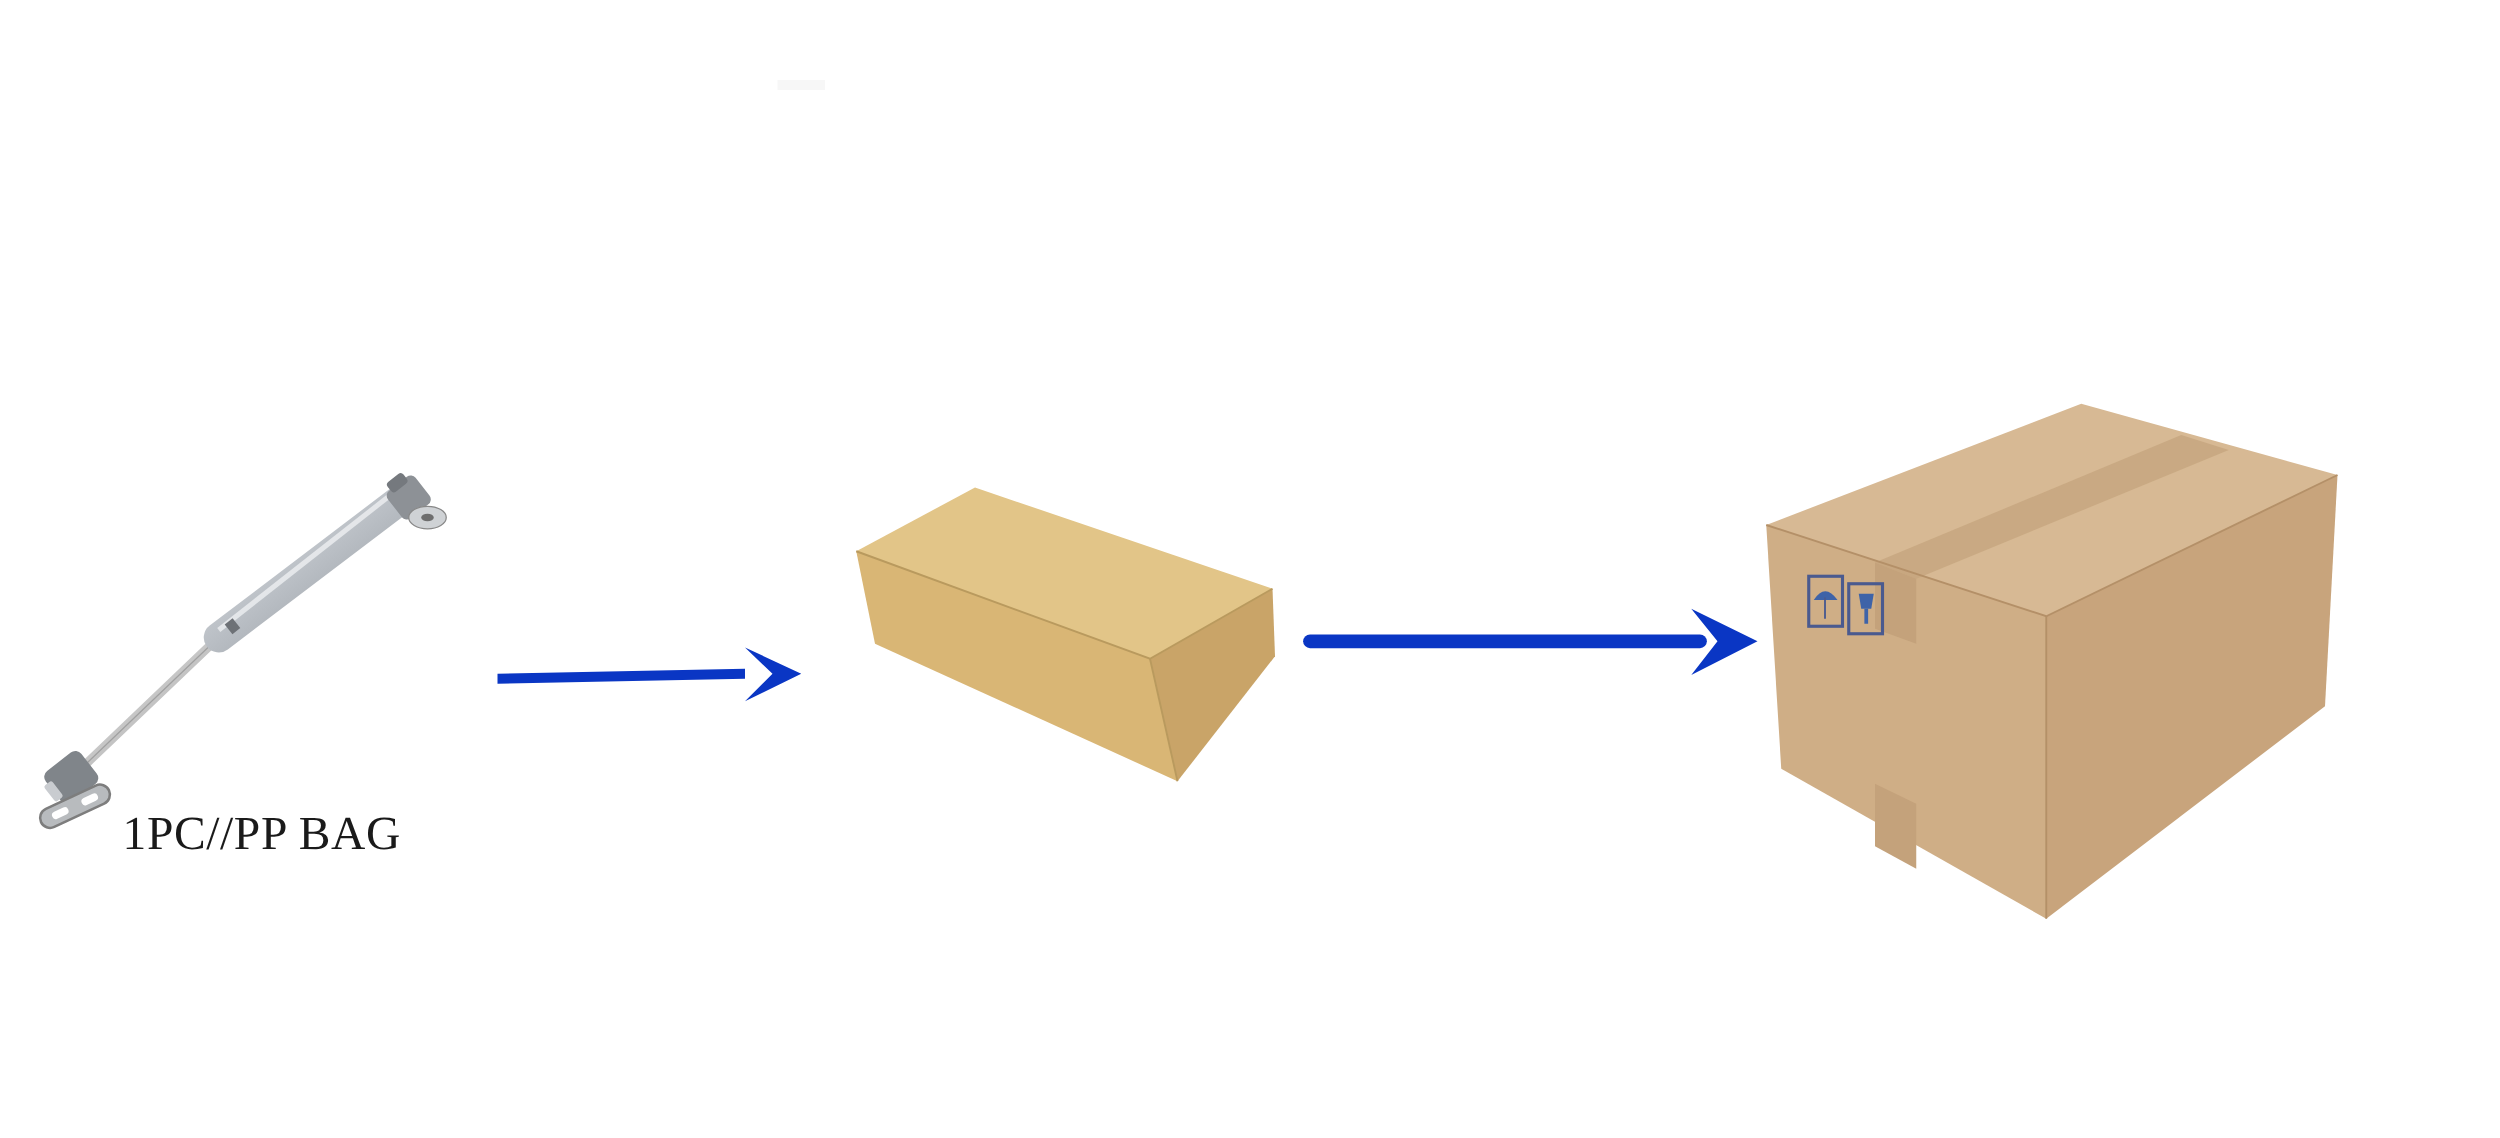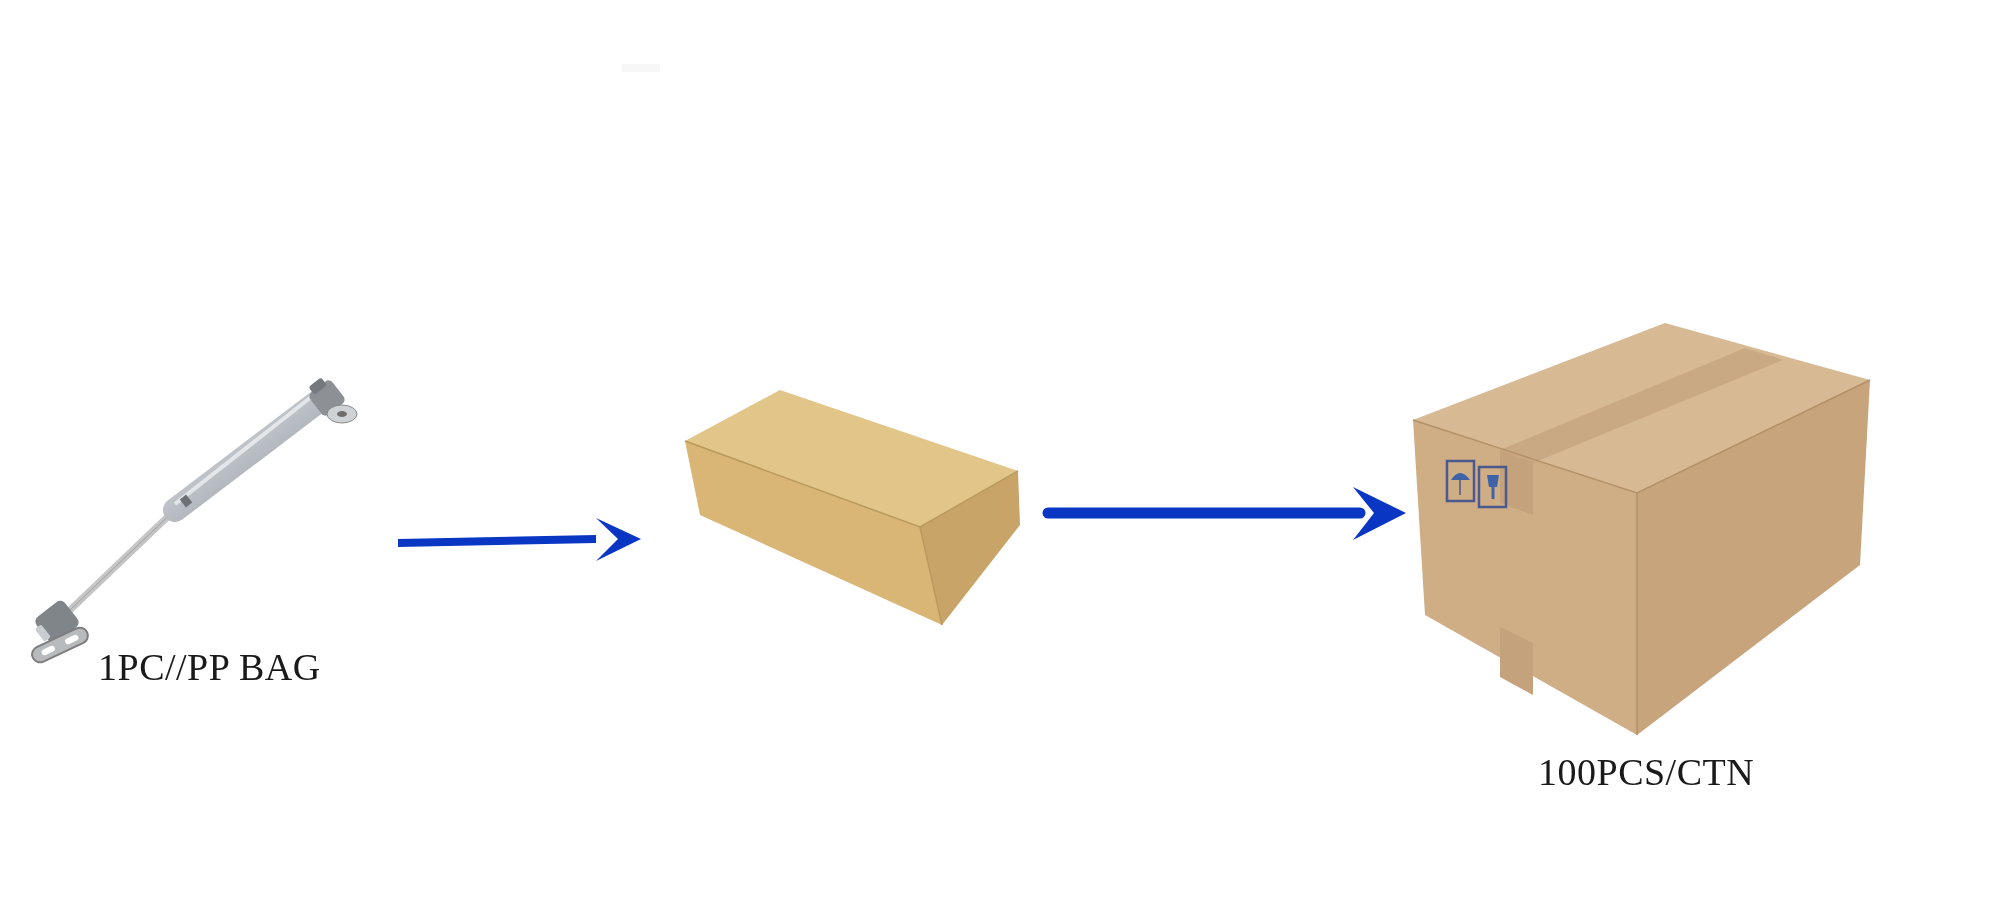--- a/index.html
+++ b/index.html
@@ -99,15 +99,14 @@
       <rect x="42" y="146" width="27" height="40" fill="none" stroke="#4a5a8f" stroke-width="2.5"></rect>
       <path d="M46 165 Q55 151 65 165 Z" fill="#3e63a8"></path>
       <line x1="55" y1="163" x2="55" y2="180" stroke="#4a5a8f" stroke-width="1.5"></line>
     </g>
     <g>
       <rect x="74" y="152" width="27" height="40" fill="none" stroke="#4a5a8f" stroke-width="2.5"></rect>
       <path d="M82 160 L94 160 L92 172 L84 172 Z" fill="#3e63a8"></path>
       <line x1="88" y1="172" x2="88" y2="184" stroke="#3e63a8" stroke-width="3"></line>
     </g>
   </svg>
-  <div class="label" style="left:1538px;top:710px;">100PCS/CTN</div>
 
 </div>
 
 </body></html>

